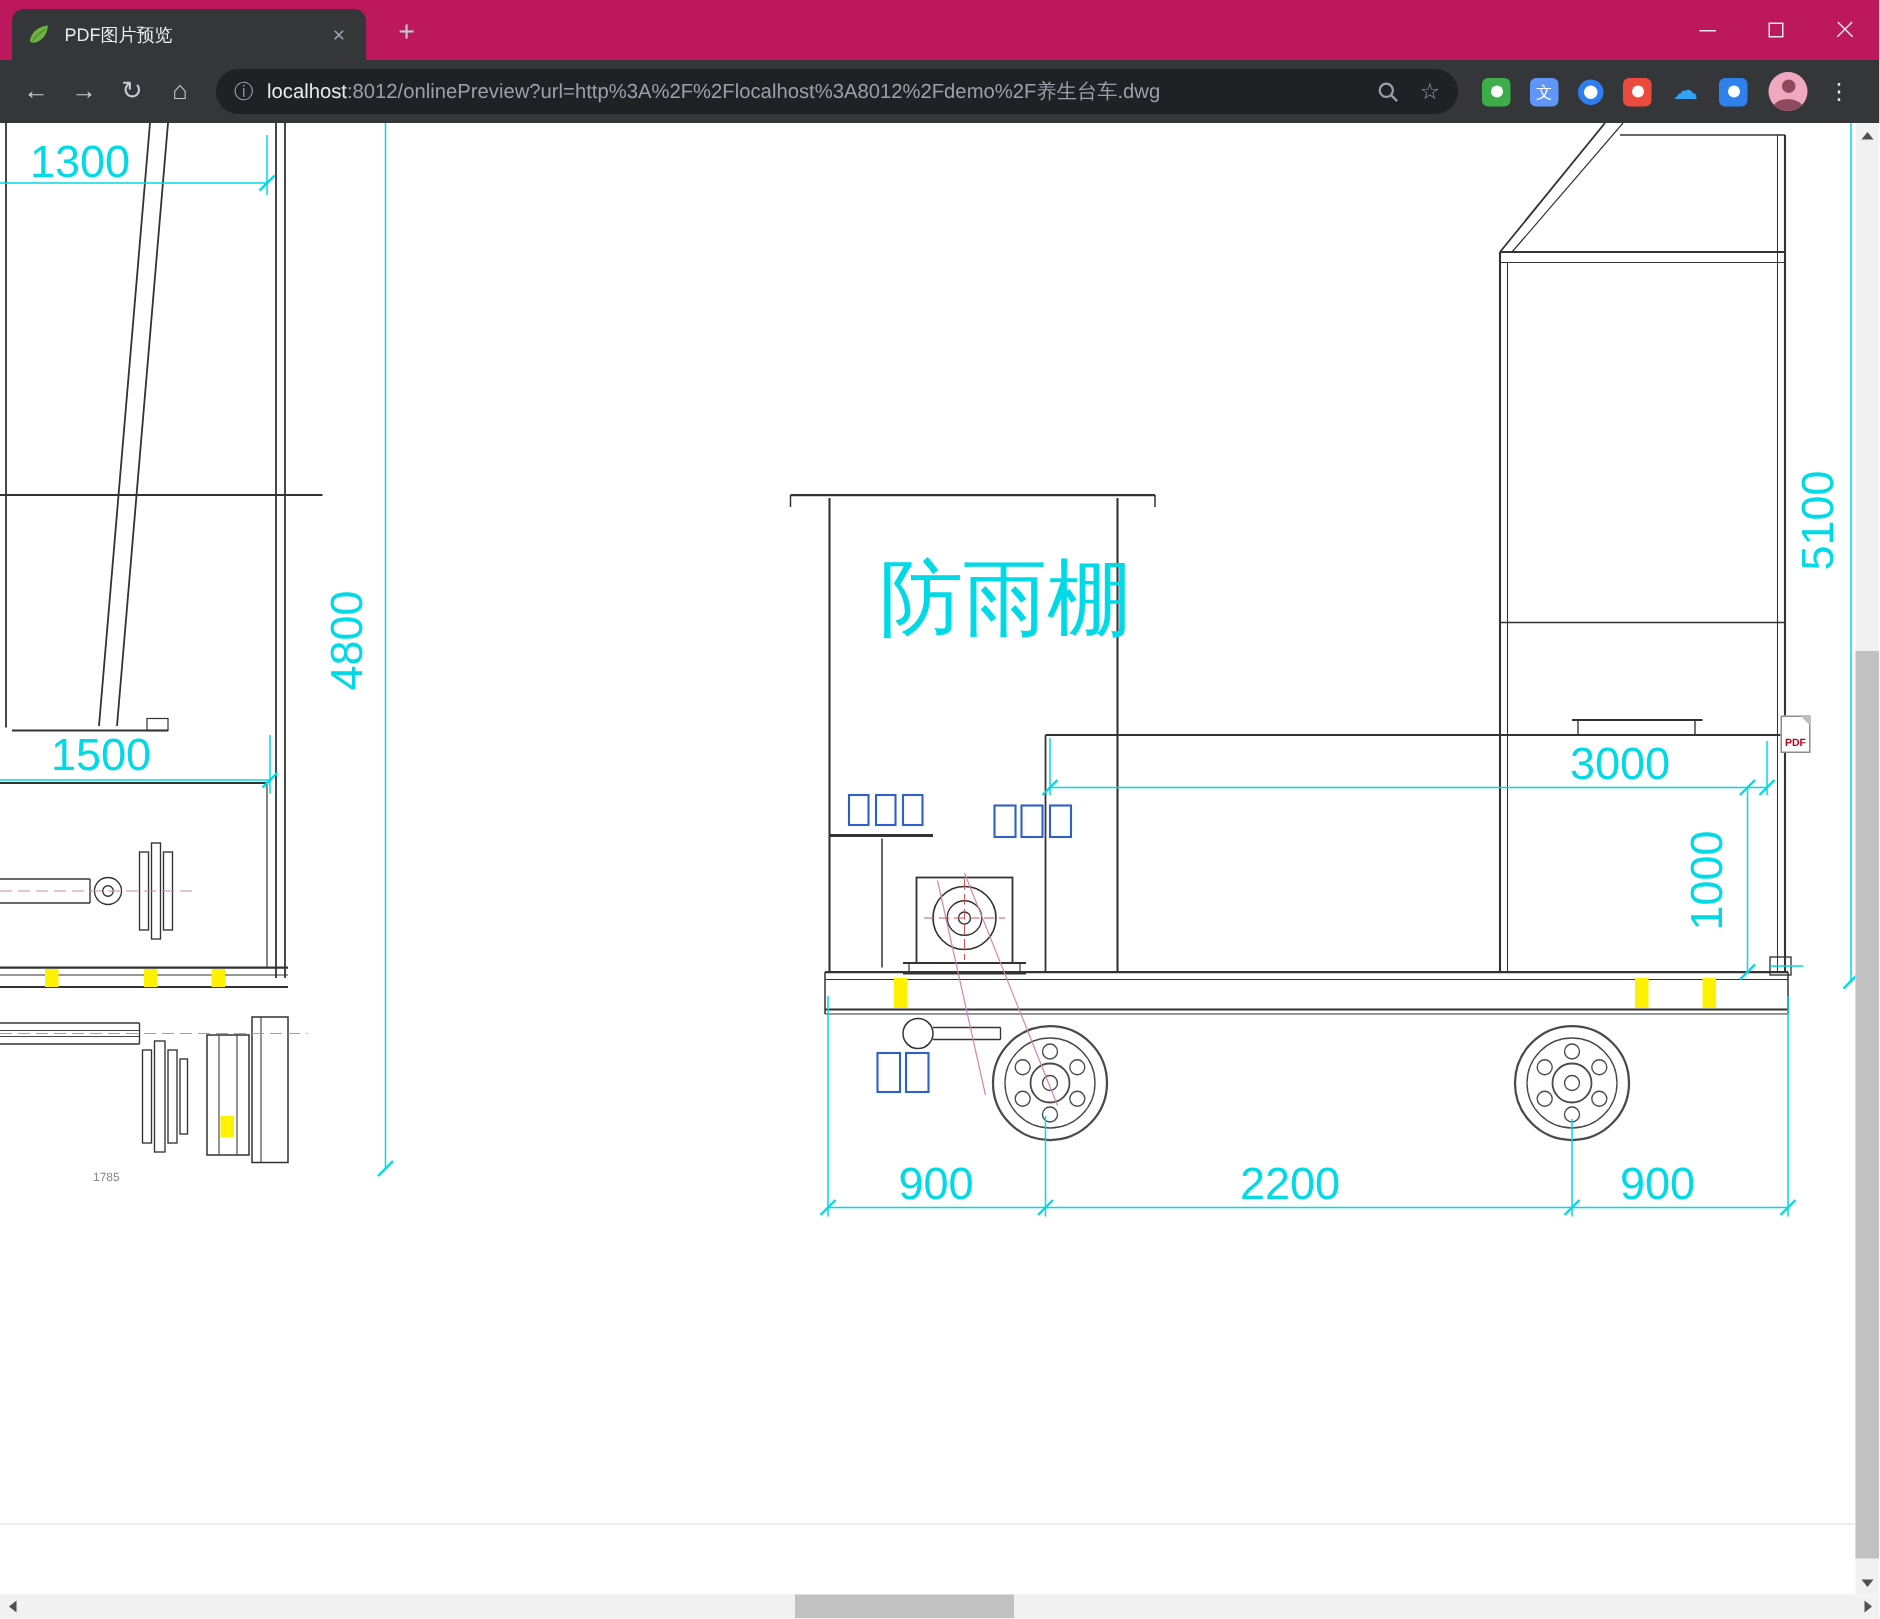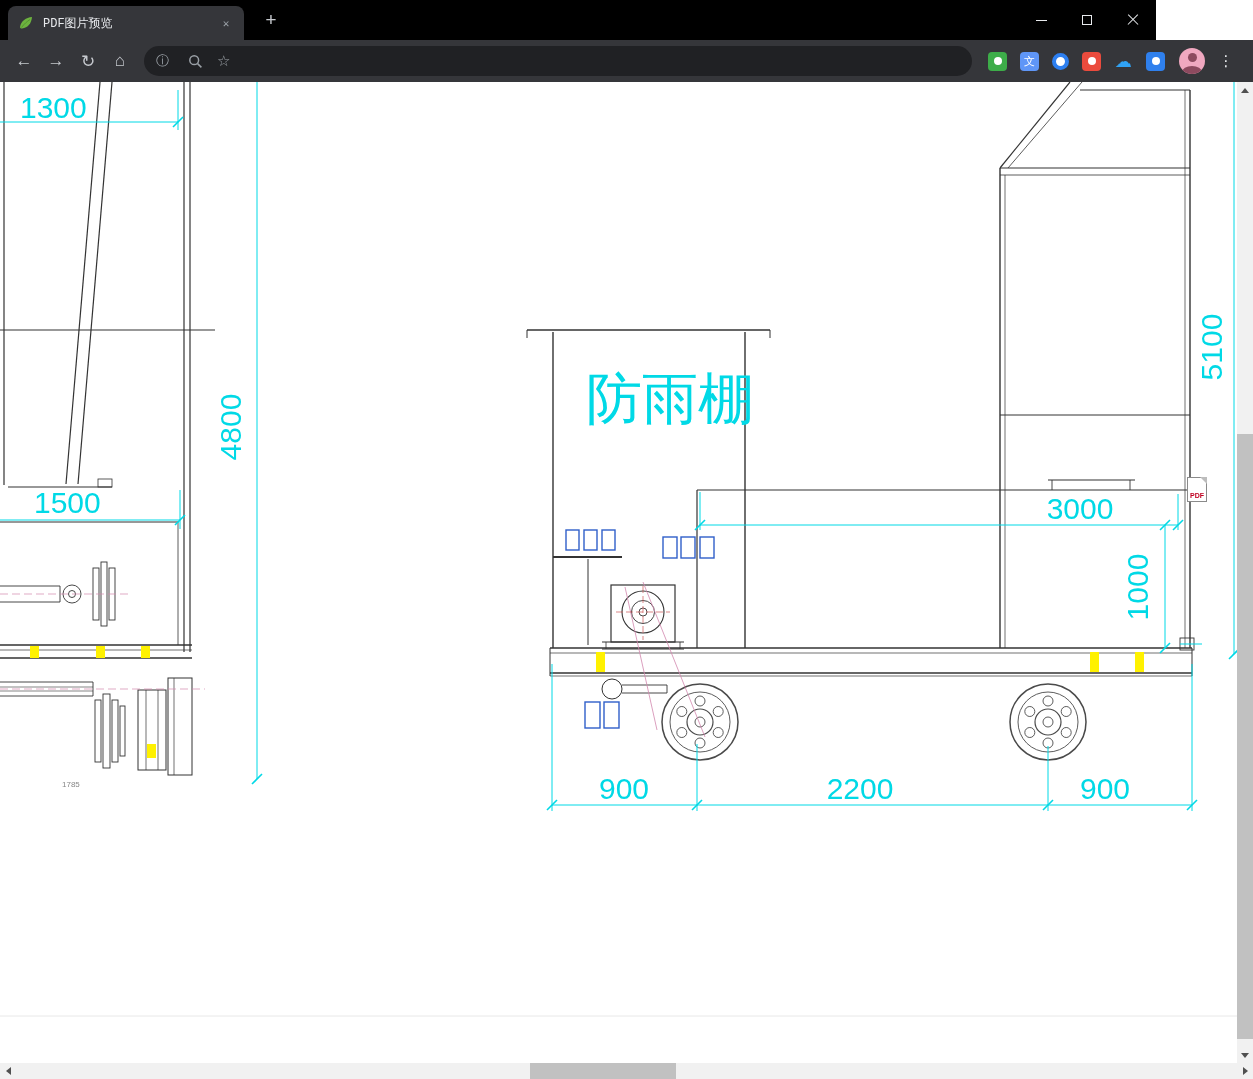--- a/index.html
+++ b/index.html
@@ -1,21 +1,21 @@
 <!DOCTYPE html>
 <html><head>
 <meta charset="utf-8">
 <style>
   * { box-sizing: border-box; margin: 0; padding: 0; }
   html,body { width:1253px; height:1079px; overflow:hidden; background:#fff;
     font-family:"Liberation Sans","DejaVu Sans",sans-serif; }
   .window { position:relative; width:1253px; height:1079px; background:#fff; }
 
   
-  .tabstrip { position:absolute; top:0; left:0; width:1156px; height:40px; background:#000000;font-family:Liberation Mono, monospace; }
+  .tabstrip { position:absolute; top:0; left:0; width:1253px; height:40px; background:#be185d; }
   .tab { position:absolute; left:8px; top:6px; width:236px; height:34px; background:#35363a;
     border-radius:8px 8px 0 0; display:flex; align-items:center; padding:0 10px; }
   .favicon { width:16px; height:16px; flex:0 0 16px; }
   .tab-title { color:#e8eaed; font-size:12px; margin-left:9px; flex:1; white-space:nowrap; overflow:hidden; }
   .tab-close { color:#9aa0a6; font-size:11px; width:16px; text-align:center; }
   .new-tab { position:absolute; left:258px; top:9px; width:26px; height:26px; color:#c6c9ce;
     font-size:19px; line-height:25px; text-align:center; border-radius:50%; }
   .win-controls { position:absolute; right:0; top:0; height:40px; display:flex; }
   .wc { width:46px; height:40px; display:flex; align-items:center; justify-content:center; }
   .wc-min-glyph { width:11px; height:1px; background:#e8eaed; }
@@ -107,20 +107,21 @@
     </div>
   </div>
 
   <div class="toolbar">
     <div class="nav-btn">←</div>
     <div class="nav-btn">→</div>
     <div class="nav-btn">↻</div>
     <div class="nav-btn">⌂</div>
     <div class="omnibox">
       <span class="info-ic">ⓘ</span>
+      <span class="url"><span class="host">localhost</span><span>:8012/onlinePreview?url=http%3A%2F%2Flocalhost%3A8012%2Fdemo%2F养生台车.dwg</span></span>
       <span class="omni-right">
         <svg width="15" height="15" viewBox="0 0 15 15">
           <circle cx="6.2" cy="6.2" r="4.4" fill="none" stroke="#9aa0a6" stroke-width="1.5"></circle>
           <line x1="9.6" y1="9.6" x2="13.4" y2="13.4" stroke="#9aa0a6" stroke-width="1.5"></line>
         </svg>
         <span class="star-ic">☆</span>
       </span>
     </div>
     <div class="ext-area">
       <span class="ei ei-green">

